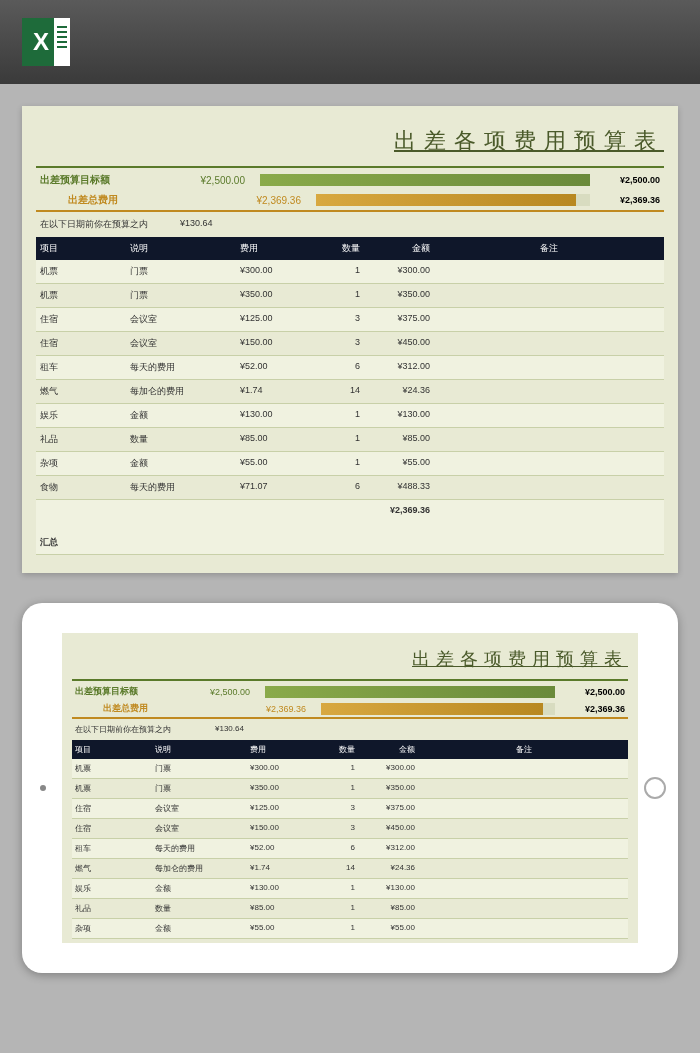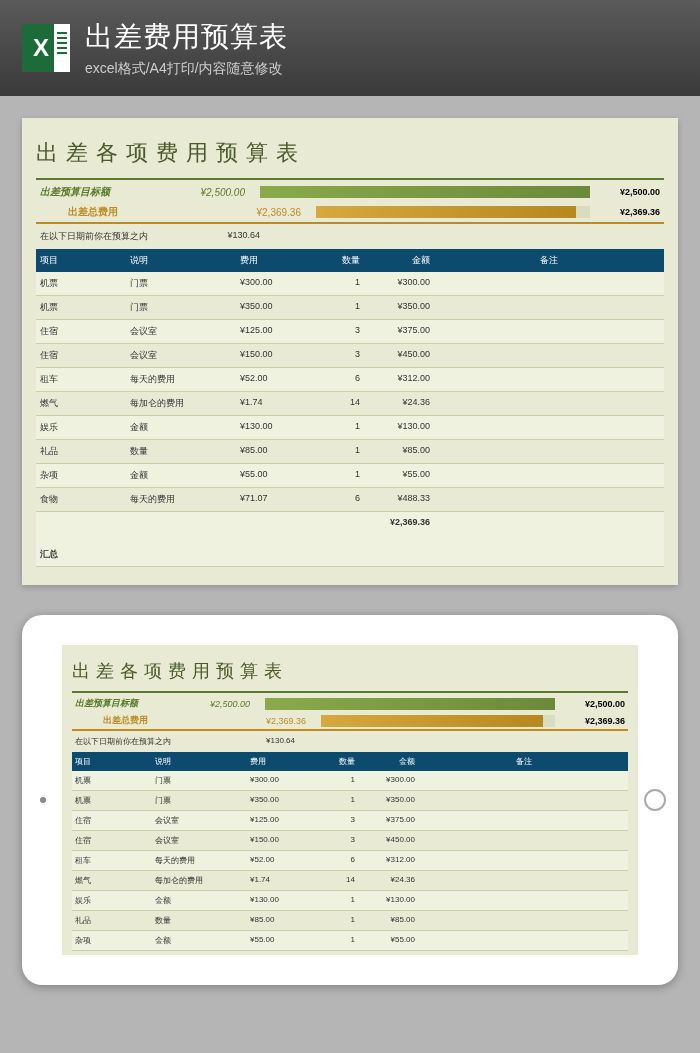--- a/index.html
+++ b/index.html
@@ -43,58 +43,59 @@
   .banner-title { font-size: 28px; font-weight: 400; letter-spacing: 1px; }
   .banner-sub { font-size: 14px; color: #ccc; margin-top: 4px; }
 
   .sheet-card {
     background: #e8ead4;
     margin: 22px;
     padding: 14px 14px 18px 14px;
     box-shadow: 0 2px 6px rgba(0,0,0,.2);
   }
   .sheet-title {
-    text-align: left;
+    text-align: right;
     font-size: 22px;
     color: #4a5a2a;
     letter-spacing: 8px;
     font-weight: 500;
     padding: 6px 0 10px 0;
+    text-decoration: underline;
   }
   .hr-green { border: none; border-top: 2px solid #5a7a2a; margin-bottom: 2px; }
 
   .summary-row {
     display: flex; align-items: center;
     font-size: 10px;
     padding: 3px 4px;
   }
   .summary-row .lbl { width: 110px; font-weight: bold; }
   .summary-row .val { width: 110px; text-align: right; padding-right: 15px; }
   .summary-row .bar-area { flex: 1; display: flex; align-items: center; }
   .summary-row .bar-bg {
     flex: 1; height: 12px; background: #d8dcc0; position: relative;
   }
   .summary-row .bar-fill { height: 100%; }
   .bar-green { background: linear-gradient(to right, #8aaa4a, #6a8a3a); width: 100%; }
   .bar-gold { background: linear-gradient(to right, #d8a840, #b88820); width: 95%; }
   .summary-row .bar-val { width: 70px; text-align: right; font-size: 9px; font-weight: bold; padding-left: 4px; }
-  .row-target .lbl, .row-target .val { color: #5a7a2a; font-style: italic; }
+  .row-target .lbl, .row-target .val { color: #5a7a2a; }
   .row-total .lbl, .row-total .val { color: #c08a20; margin-left: 28px; }
   .hr-orange { border: none; border-top: 2px solid #c08a20; }
 
   .remain-row {
     font-size: 9px; color: #333;
     padding: 6px 4px;
     display: flex;
   }
   .remain-row .rlbl { width: 140px; }
-  .remain-row .rval { width: 80px; text-align: right; }
+  .remain-row .rval { width: 80px; text-align: left; }
 
   .tbl-head {
-    background: #0c4a6e;
+    background: #0f172a;
     color: #fff;
     font-size: 9px;
     display: flex;
     padding: 5px 4px;
   }
   .c1 { width: 90px; }
   .c2 { width: 110px; }
   .c3 { width: 70px; text-align: left; }
   .c4 { width: 50px; text-align: right; }
   .c5 { width: 70px; text-align: right; }
@@ -156,24 +157,20 @@
   <div class="excel-icon">
     <span class="x">X</span>
     <div class="lines">
         <span></span>
         <span></span>
         <span></span>
         <span></span>
         <span></span>
       </div>
   </div>
-  <div class="banner-text">
-    <div class="banner-title">出差费用预算表</div>
-    <div class="banner-sub">excel格式/A4打印/内容随意修改</div>
-  </div>
 </div>
 
 <div class="sheet-card">
   <div class="sheet-title">出差各项费用预算表</div>
   <hr class="hr-green">
 
   <div class="summary-row row-target">
     <div class="lbl">出差预算目标额</div>
     <div class="val">¥2,500.00</div>
     <div class="bar-area">

